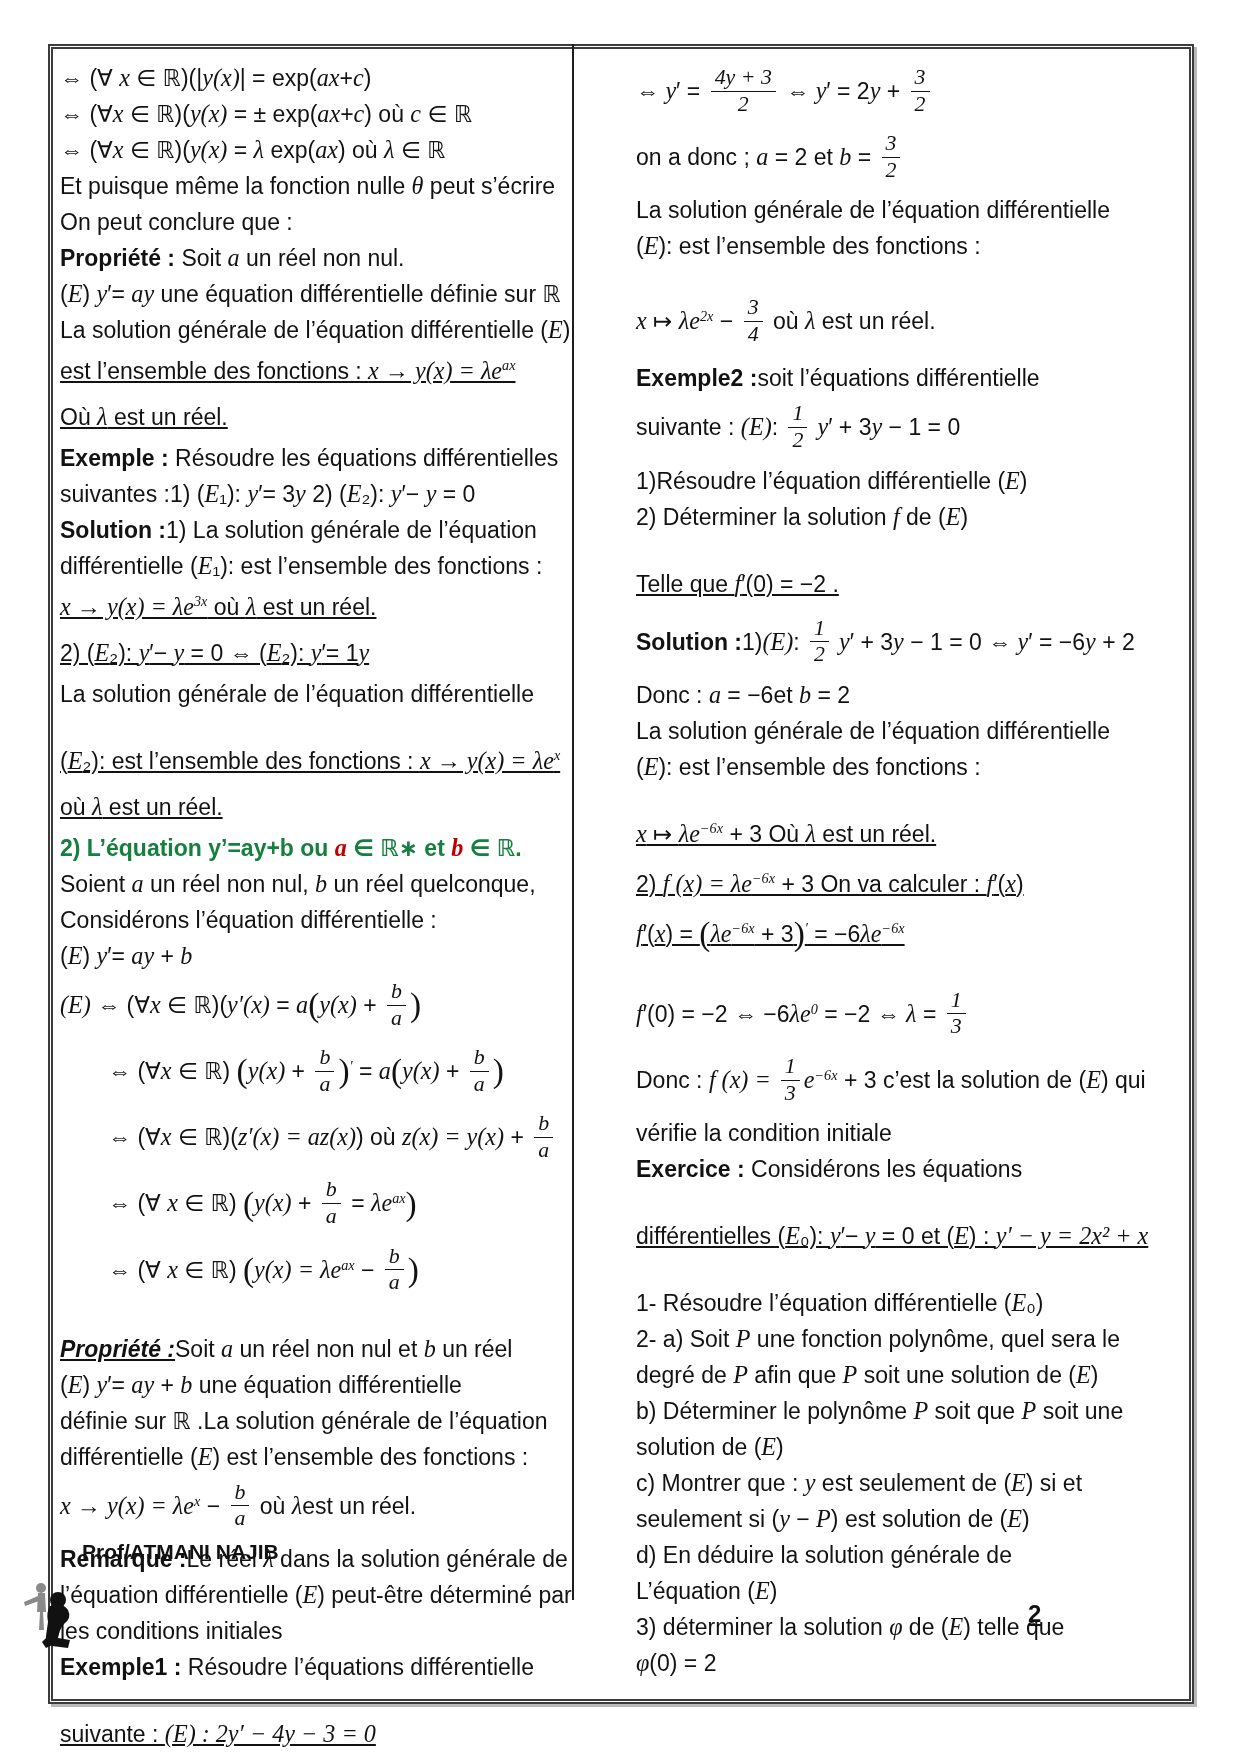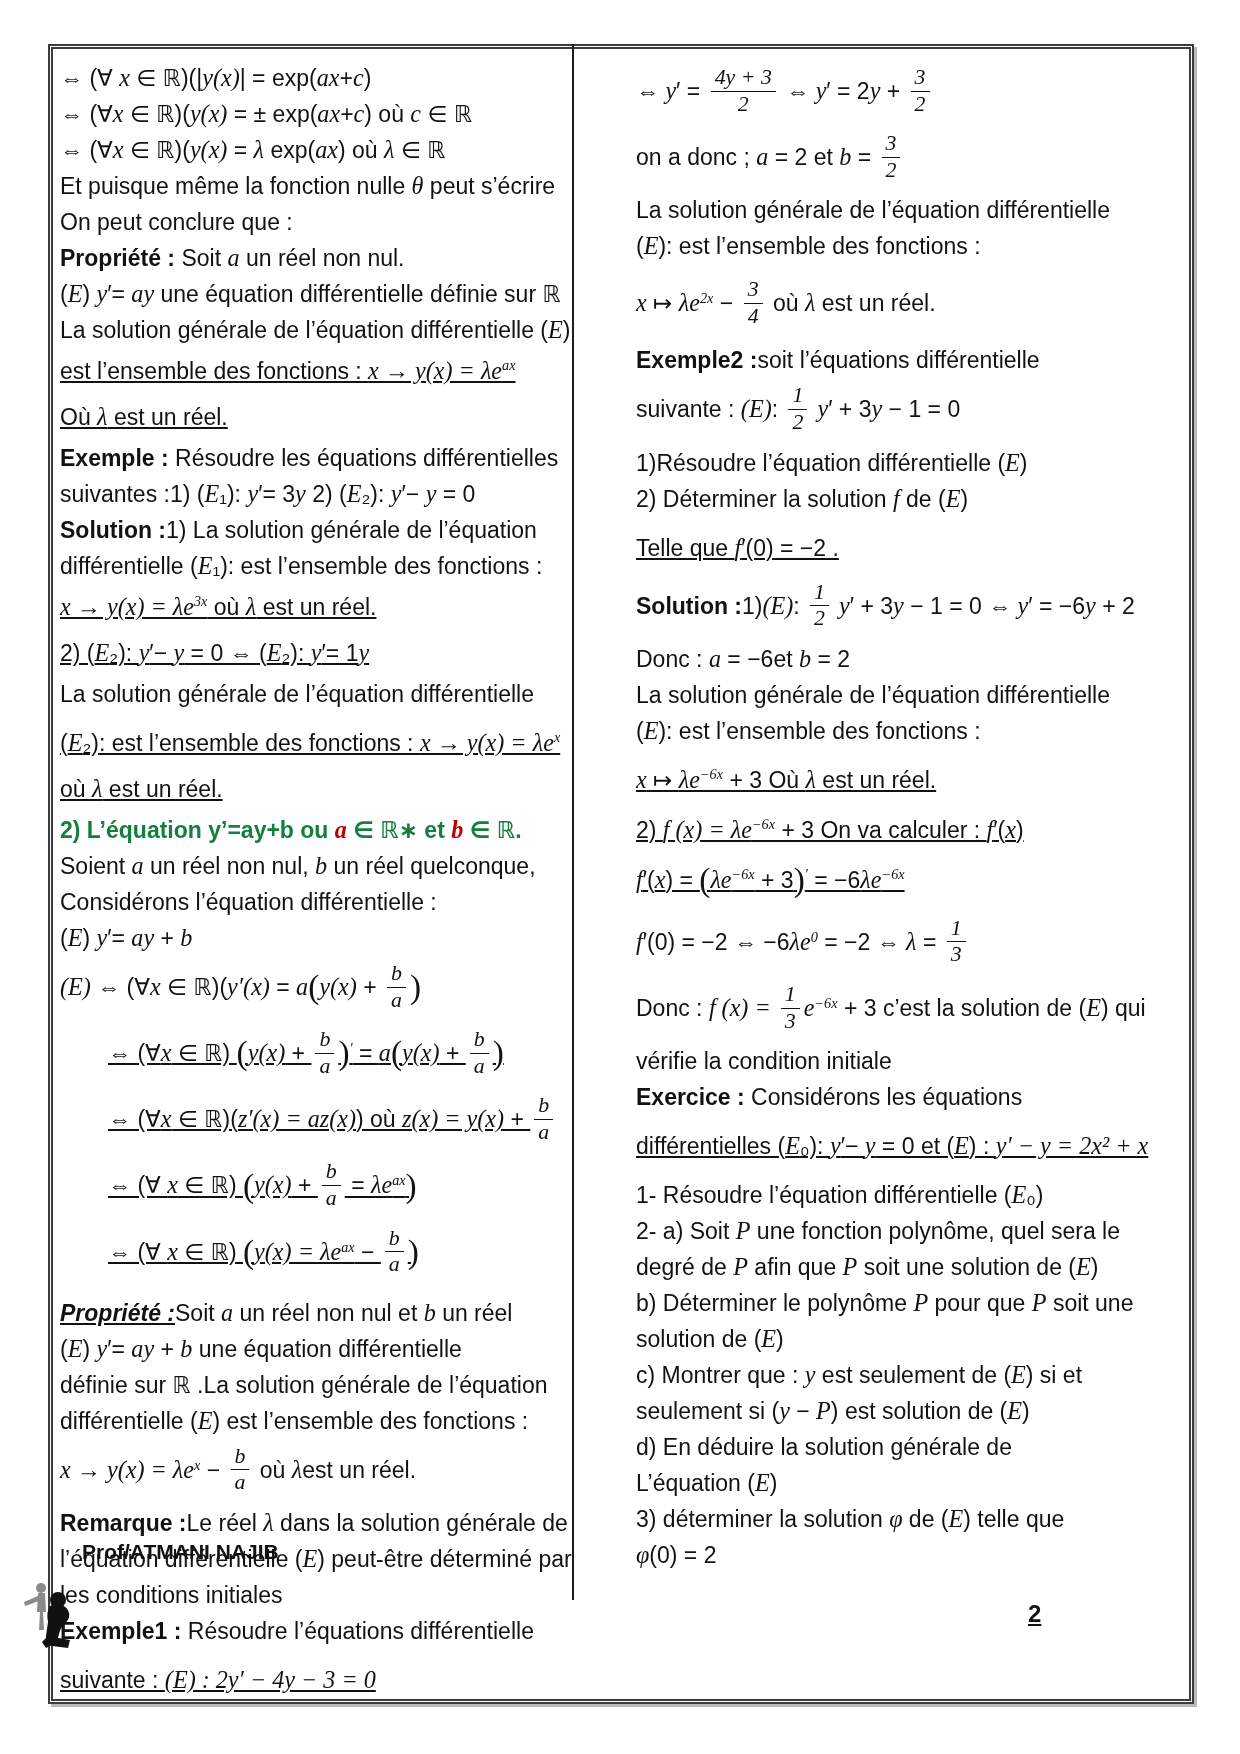--- a/index.html
+++ b/index.html
@@ -41,23 +41,23 @@
     font-size:0.95em;line-height:1.08;margin:0 4px;position:relative;top:-2px;
   }
   .frac .num{display:block;padding:0 4px 1px 4px;border-bottom:1.6px solid #141414;}
   .frac .den{display:block;padding-top:1px;}
   .bigp{
     font-family:"Liberation Serif","DejaVu Serif",serif;font-style:normal;
     font-size:1.45em;vertical-align:middle;line-height:0;position:relative;top:-2px;
   }
   .tall{padding:5px 0;text-decoration:underline;}
   .fr{padding:8px 0;}
-  .g8{margin-top:8px;}
+  .g8{margin-top:26px;}
   .g14{margin-top:4px;}
-  .ind{margin-left:48px;text-decoration:underline;}
+  .ind{margin-left:48px;}
   .red .txt{color:#15803d;}
   .footer-author{
     position:absolute;left:82px;top:1540px;font-size:21px;font-weight:bold;color:#111;
   }
   .footer-logo{position:absolute;left:20px;top:1578px;width:62px;height:74px;}
   .page-number{
     position:absolute;left:1028px;top:1600px;font-size:24px;font-weight:bold;
     text-decoration:underline;color:#111;
   }
 </style>
@@ -127,21 +127,21 @@
     <div class="line tall g14"><span class="txt">2) </span><span class="math">f (x) = λe</span><sup class="sup">−6x</sup><span class="txt"> + 3  On va calculer : </span><span class="math">f</span><span class="txt">′(</span><span class="math">x</span><span class="txt">)</span></div>
     <div class="line tall g14"><span class="math">f</span><span class="txt">′(</span><span class="math">x</span><span class="txt">) = </span><span class="bigp">(</span><span class="math">λe</span><sup class="sup">−6x</sup><span class="txt"> + 3</span><span class="bigp">)</span><sup class="sup">′</sup><span class="txt"> = −6</span><span class="math">λe</span><sup class="sup">−6x</sup></div>
     <div class="line fr g8"><span class="math">f</span><span class="txt">′(0) = −2 ⇔ −6</span><span class="math">λe</span><sup class="sup">0</sup><span class="txt"> = −2 ⇔ </span><span class="math">λ</span><span class="txt"> = </span><span class="frac"><span class="num">1</span><span class="den">3</span></span></div>
     <div class="line fr"><span class="txt">Donc : </span><span class="math">f (x) = </span><span class="frac"><span class="num">1</span><span class="den">3</span></span><span class="math">e</span><sup class="sup">−6x</sup><span class="txt"> + 3  c’est la solution de (</span><span class="math">E</span><span class="txt">) qui</span></div>
     <div class="line"><span class="txt">vérifie la condition initiale</span></div>
     <div class="line"><span class="txt bold">Exercice : </span><span class="txt">Considérons les équations</span></div>
     <div class="line tall g8"><span class="txt">différentielles (</span><span class="math">E</span><span class="txt">₀): </span><span class="math">y</span><span class="txt">′− </span><span class="math">y</span><span class="txt"> = 0 et (</span><span class="math">E</span><span class="txt">) : </span><span class="math">y′ − y = 2x² + x</span></div>
     <div class="line g8"><span class="txt">1- Résoudre l’équation différentielle (</span><span class="math">E</span><span class="txt">₀)</span></div>
     <div class="line"><span class="txt">2- a) Soit </span><span class="math">P</span><span class="txt"> une fonction polynôme, quel sera le</span></div>
     <div class="line"><span class="txt">degré de </span><span class="math">P</span><span class="txt"> afin que </span><span class="math">P</span><span class="txt"> soit une solution de (</span><span class="math">E</span><span class="txt">)</span></div>
-    <div class="line"><span class="txt">b) Déterminer le polynôme </span><span class="math">P</span><span class="txt"> pour que </span><span class="math">P</span><span class="txt"> soit une</span></div>
+    <div class="line"><span class="txt">b) Déterminer le polynôme </span><span class="math">P</span><span class="txt"> soit que </span><span class="math">P</span><span class="txt"> soit une</span></div>
     <div class="line"><span class="txt">solution de (</span><span class="math">E</span><span class="txt">)</span></div>
     <div class="line"><span class="txt">c) Montrer que : </span><span class="math">y</span><span class="txt"> est seulement de (</span><span class="math">E</span><span class="txt">) si et</span></div>
     <div class="line"><span class="txt">seulement si (</span><span class="math">y</span><span class="txt"> − </span><span class="math">P</span><span class="txt">) est solution de (</span><span class="math">E</span><span class="txt">)</span></div>
     <div class="line"><span class="txt">d) En déduire la solution générale de</span></div>
     <div class="line"><span class="txt">L’équation (</span><span class="math">E</span><span class="txt">)</span></div>
     <div class="line"><span class="txt">3) déterminer la solution </span><span class="math">φ</span><span class="txt"> de (</span><span class="math">E</span><span class="txt">) telle que</span></div>
     <div class="line"><span class="math">φ</span><span class="txt">(0) = 2</span></div>
   </div>
 
 <div class="footer-logo">

